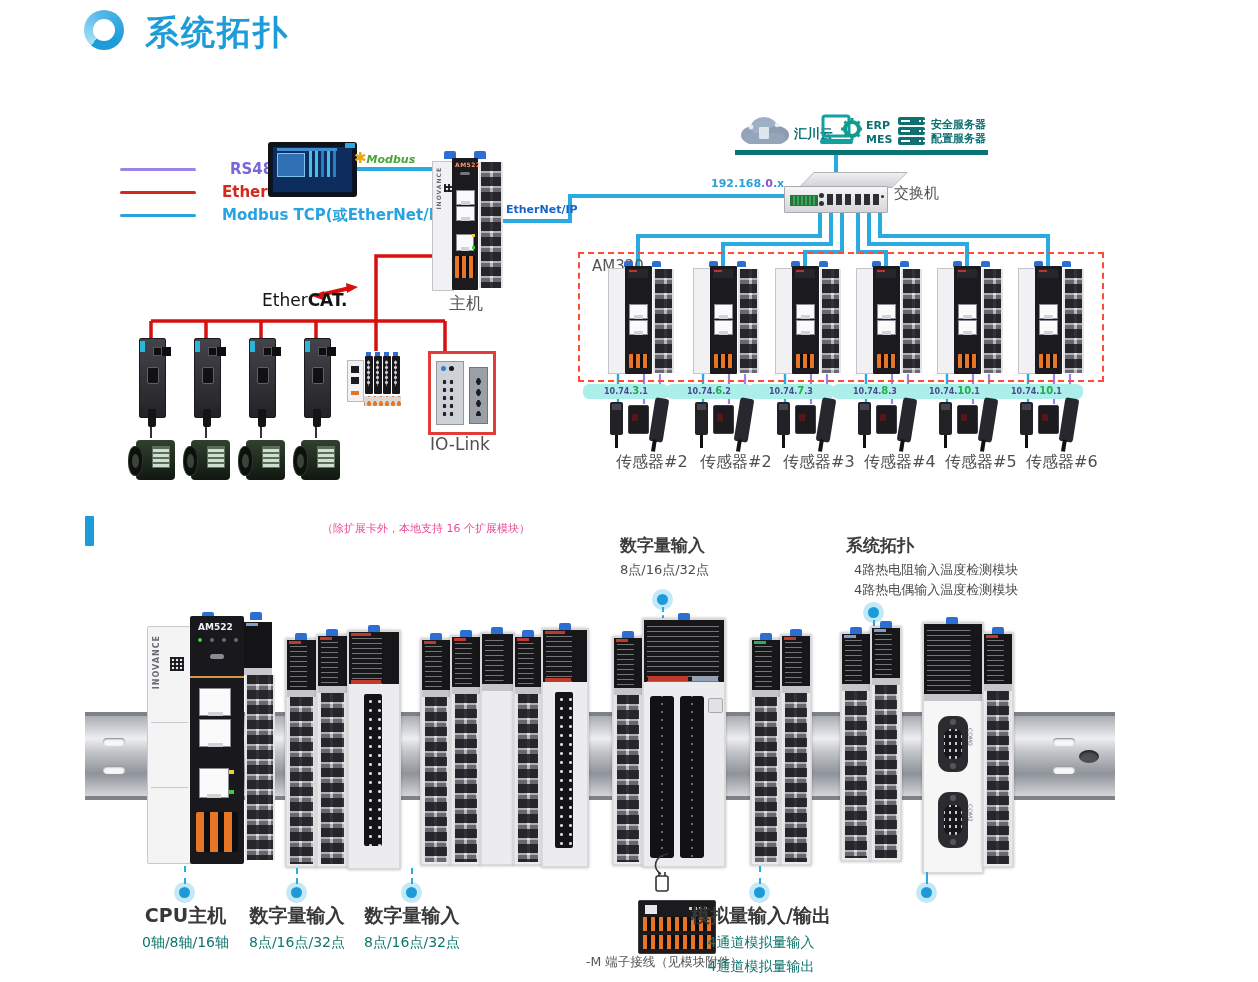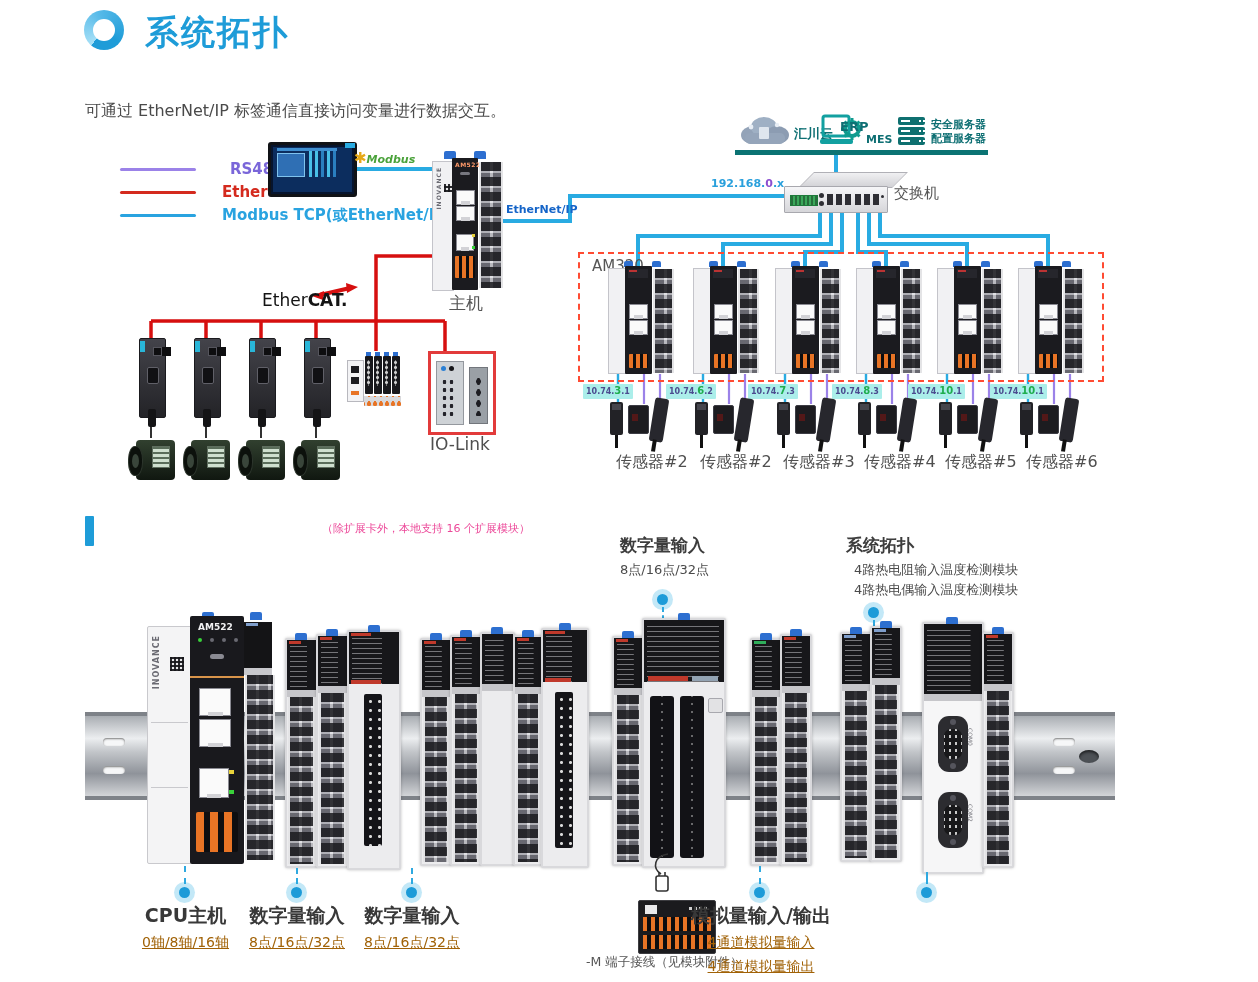--- a/index.html
+++ b/index.html
@@ -100,41 +100,41 @@
   .iol-a{position:absolute;background:#ced2d6;border:1px solid #94989e;}
   .iol-a::after{content:"";position:absolute;left:4px;top:16px;width:14px;height:38px;background-image:radial-gradient(#23232a 1.6px,transparent 2.1px);background-size:7px 8px;}
   .iol-a::before{content:"";position:absolute;left:4px;top:4px;width:5px;height:5px;border-radius:50%;background:#2a7fd4;box-shadow:8px 0 0 #16161a;}
   .iol-b{position:absolute;background:#9aa0a6;border:1px solid #72767c;}
   .iol-b::after{content:"";position:absolute;left:5px;top:8px;width:7px;height:40px;background-image:radial-gradient(#1d1d22 2px,transparent 2.5px);background-size:7px 11px;}
   .iol-label{font-size:17px;color:#4f4f4f;}
 
   
   .am-box{border:2px dashed #ff4b33;}
   .am-caption{font-size:15px;color:#555;}
-  .iplabel{position:absolute;top:384px;height:13px;padding:1px 3px;background:#abeeea;border-radius:1px;font-size:8px;line-height:11px;white-space:nowrap;}
+  .iplabel{position:absolute;top:384px;height:13px;padding:1px 21px;background:#abeeea;border-radius:6px;font-size:8px;line-height:11px;white-space:nowrap;}
   .iplabel .pfx{color:#4b4b8f;font-weight:bold;}
   .iplabel .oct{color:#1fae4e;font-weight:bold;font-size:10px;}
   .sensor-label{font-size:16px;color:#4f4f4f;}
   .sgrp{position:absolute;top:398px;width:64px;height:58px;}
   .sA{position:absolute;left:0;top:4px;width:13px;height:33px;background:#222226;border-radius:2px;}
   .sA::before{content:"";position:absolute;left:2px;top:2px;width:9px;height:6px;background:#45454d;}
   .sA::after{content:"";position:absolute;left:5px;bottom:-13px;width:3px;height:13px;background:#111;}
   .sB{position:absolute;left:18px;top:7px;width:19px;height:27px;background:#1c1c20;border:1px solid #3c3c44;border-radius:2px;}
   .sB::before{content:"";position:absolute;left:3px;top:8px;width:6px;height:7px;background:#531818;}
   .sC{position:absolute;left:42px;top:0;width:14px;height:44px;background:#27272d;border-radius:3px;transform:rotate(9deg);}
   .sC::after{content:"";position:absolute;left:4px;bottom:-10px;width:4px;height:12px;background:#111;}
 
   
   .sec-bar{width:9px;height:30px;background:#1e9cd8;border-radius:1px;}
   .sec-title{font-size:27px;font-weight:bold;color:#1e9cd8;letter-spacing:1px;}
   .sec-sub{font-size:11px;color:#ec4899;}
   .co-title{font-size:17px;font-weight:bold;color:#3c3c3c;}
   .co-line{font-size:13px;color:#4a4a4a;margin-top:4px;}
   .bco-title{font-size:19px;font-weight:bold;color:#383838;}
-  .bco-line{font-size:14px;color:#a16207;margin-top:5px;text-decoration:underline;}
+  .bco-line{font-size:14px;color:#0f766e;margin-top:5px;}
   .dot{position:absolute;width:11px;height:11px;border-radius:50%;background:#1d9bd8;box-shadow:0 0 0 5px rgba(41,171,226,.28);}
   .dashv{position:absolute;width:0;border-left:2px dashed #2fa9e0;}
 
   .rail{position:absolute;left:85px;top:712px;width:1030px;height:80px;
      background:linear-gradient(#a9adb2,#eceef0 28%,#c2c5c9 45%,#8f939a 72%,#d3d5d8);
      border-top:4px solid #7e8288;border-bottom:4px solid #7e8288;}
   .slot{position:absolute;width:22px;height:8px;background:#f6f7f8;border-radius:4px;box-shadow:inset 0 1px 2px rgba(0,0,0,.5);}
   .oval{position:absolute;width:20px;height:13px;background:#4d5156;border-radius:50%;box-shadow:inset 0 2px 3px rgba(0,0,0,.6);}
 
   .grp{position:absolute;}
@@ -163,21 +163,20 @@
   .tblock .row{position:absolute;left:4px;width:68px;height:14px;background-image:repeating-linear-gradient(to right,#e87425 0 4px,#0d0d0f 4px 8px);}
   .tnote{font-size:12.5px;color:#555;}
 </style>
 </head>
 <body>
 
 <div class="page">
 
   <div class="abs ring" style="left:84px;top:10px;"></div>
   <div class="abs page-title nowrap" style="left:145px;top:10px;">系统拓扑</div>
-  <div class="abs para nowrap" style="left:85px;top:98px;">可通过 EtherNet/IP 标签通信直接访问变量进行数据交互。</div>
 
   <svg class="abs" style="left:0;top:0;" width="1258" height="500">
 
     <path d="M351 169 H464 V204 M500 221 H570 V196 H786 M836 155 V173
              M820 212 V236 H638 V266 M831 212 V244 H723 V266 M842 212 V252 H805 V266
              M858 212 V252 H886 V266 M869 212 V244 H967 V266 M880 212 V236 H1048 V266" fill="none" stroke="#29abe2" stroke-width="4"></path>
 
     <path d="M618 374 V402 M703 374 V402 M785 374 V402 M866 374 V402 M947 374 V402 M1028 374 V402" fill="none" stroke="#29abe2" stroke-width="2.4"></path>
 
     <path d="M644 374 V404 M660 374 V400 M729 374 V404 M745 374 V400 M811 374 V404 M827 374 V400
@@ -250,21 +249,21 @@
       <line x1="32" y1="6" x2="32" y2="10"></line>
         <line x1="32" y1="24" x2="32" y2="28"></line>
       <line x1="21" y1="17" x2="25" y2="17"></line>
         <line x1="39" y1="17" x2="43" y2="17"></line>
       <line x1="24.5" y1="9.5" x2="27.5" y2="12.5"></line>
         <line x1="36.5" y1="21.5" x2="39.5" y2="24.5"></line>
       <line x1="39.5" y1="9.5" x2="36.5" y2="12.5"></line>
         <line x1="27.5" y1="21.5" x2="24.5" y2="24.5"></line>
     </g>
   </svg>
-  <div class="abs teal-label nowrap" style="left:840px;top:119px;font-size:13px;">ERP</div>
+  <div class="abs teal-label nowrap" style="left:866px;top:119px;font-size:11px;">ERP</div>
   <div class="abs teal-label nowrap" style="left:866px;top:133px;font-size:11px;">MES</div>
   <div class="abs" style="left:898px;top:117px;">
     <div class="srv"></div>
       <div class="srv"></div>
       <div class="srv"></div>
   </div>
   <div class="abs teal-label nowrap" style="left:931px;top:117px;font-size:11px;">安全服务器</div>
   <div class="abs teal-label nowrap" style="left:931px;top:131px;font-size:11px;">配置服务器</div>
 
   <div class="abs nowrap" style="left:711px;top:177px;font-size:11px;font-weight:bold;">

